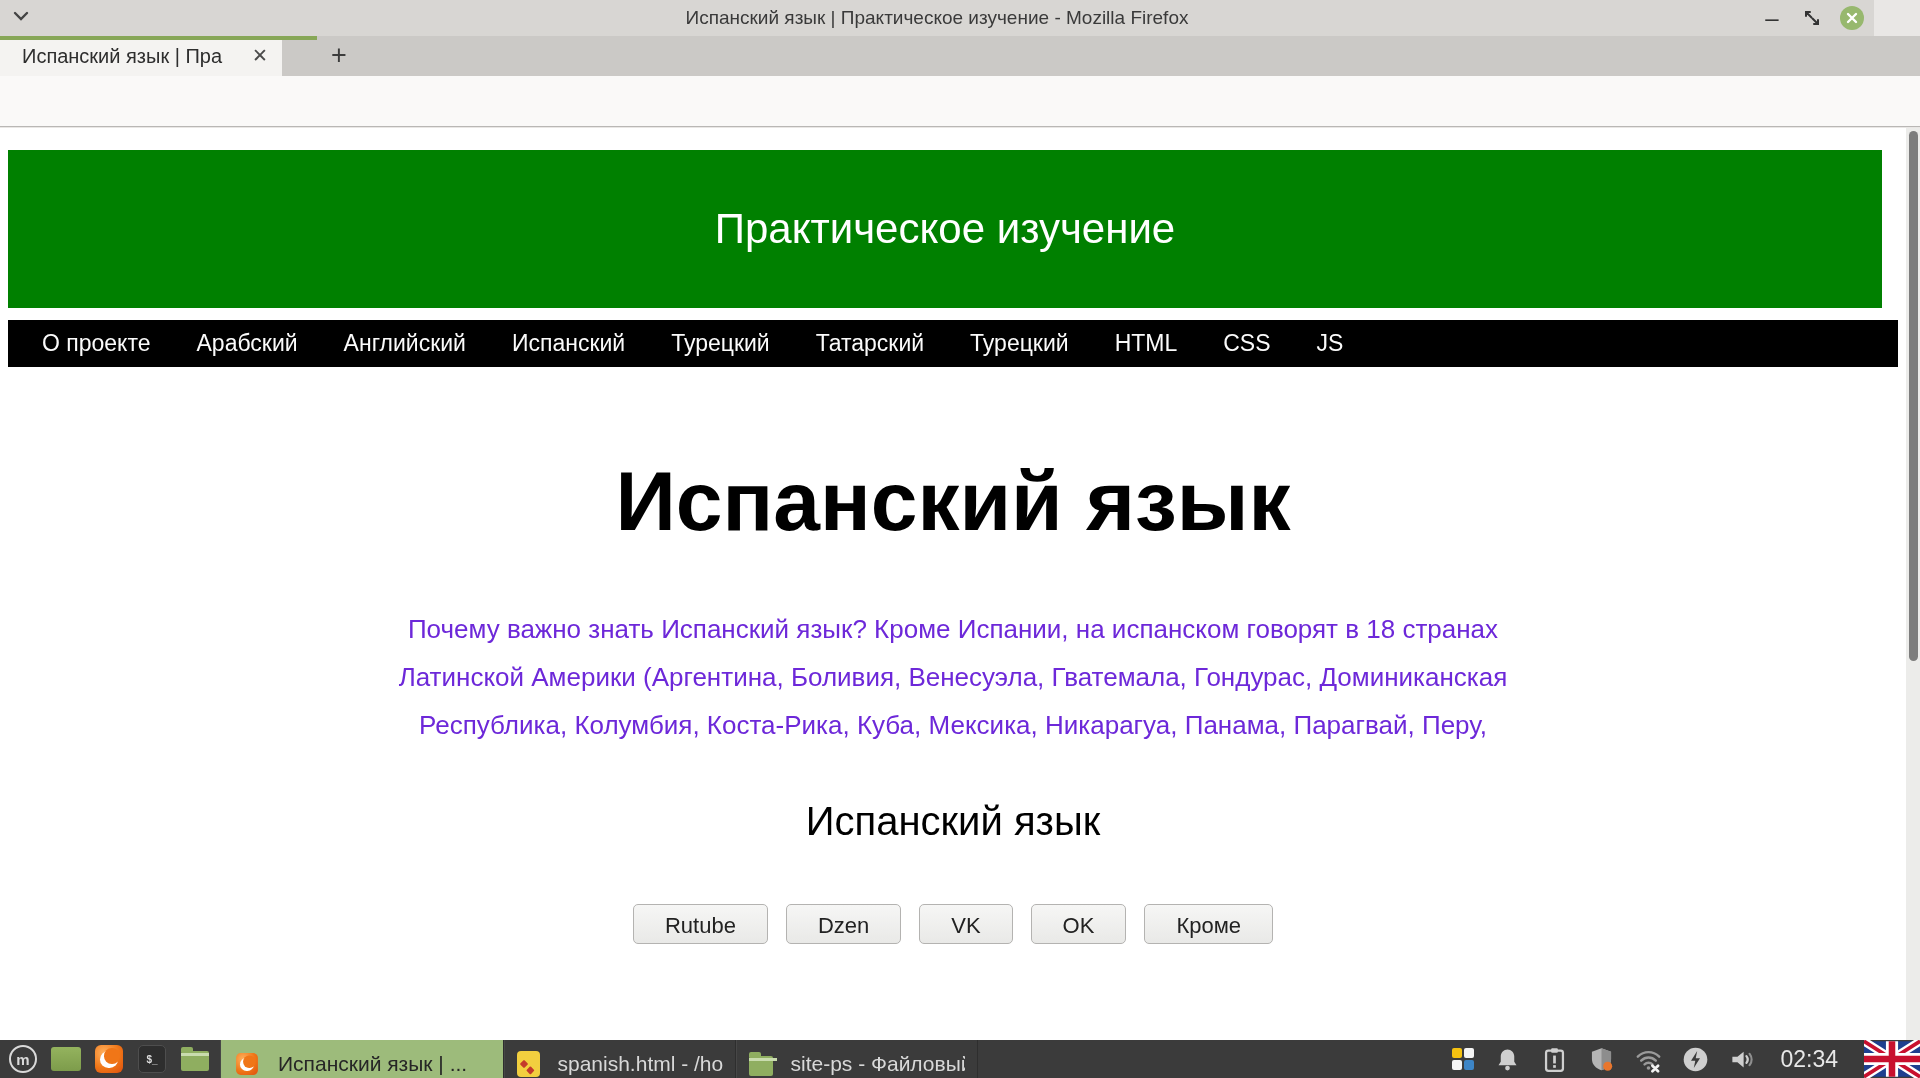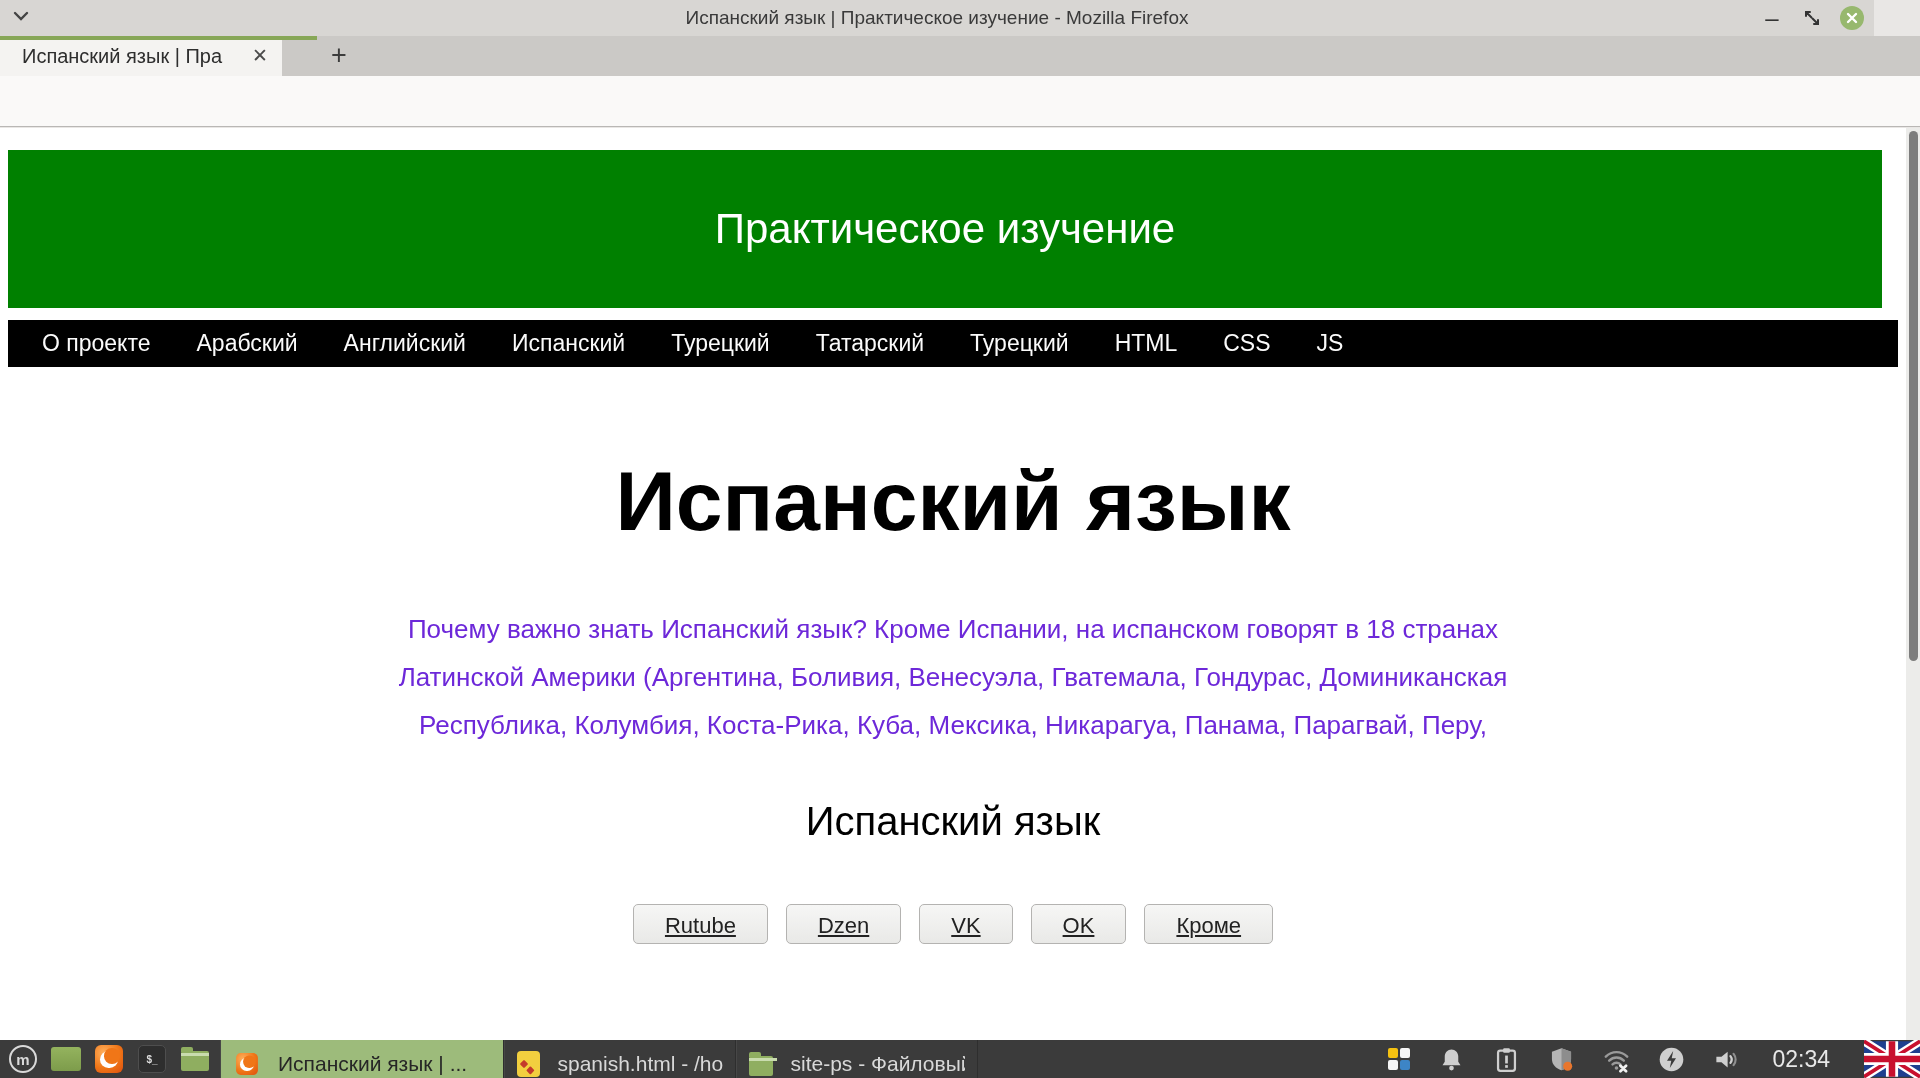--- a/index.html
+++ b/index.html
@@ -56,21 +56,21 @@
     display:flex; align-items:center; justify-content:center; }
   .banner-text { color:#fff; font-size:42px; }
   .site-nav { margin:12px 8px 0 8px; height:47px; background:#000; display:flex; align-items:center; gap:46px; padding-left:34px; }
   .nav-link { color:#fbfbfb; font-size:23px; font-weight:500; text-decoration:none; white-space:nowrap; cursor:pointer; }
   .page-h1 { margin-top:88px; text-align:center; font-size:84px; font-weight:bold; color:#000; line-height:1.1; }
   .page-par { margin-top:58px; text-align:center; }
   .par-line { font-size:26px; color:#6d28d9; line-height:48px; white-space:nowrap; }
   .page-h2 { margin-top:50px; text-align:center; font-size:40px; font-weight:normal; color:#000; }
   .btn-row { margin-top:60px; display:flex; justify-content:center; gap:18px; }
   .pbtn { height:40px; padding:8px 31px; font-family:"Liberation Sans",sans-serif; font-size:22px; color:#222;
-    background:linear-gradient(#f6f6f5,#e9e9e7); border:1px solid #b4b3b1; border-radius:5px;text-decoration:underline; }
+    background:linear-gradient(#f6f6f5,#e9e9e7); border:1px solid #b4b3b1; border-radius:5px; }
 
   
   .taskbar { position:absolute; left:0; bottom:0; width:1920px; height:38px; background:#3b3b3b;
     display:flex; align-items:center; }
   .launchers { display:flex; align-items:center; gap:13px; padding:0 10px 0 8px; }
   .litem { width:30px; height:30px; display:flex; align-items:center; justify-content:center; position:relative; }
   .mint-ring { width:28px; height:28px; border:2px solid #d9d9d9; border-radius:50%;
     display:flex; align-items:center; justify-content:center; color:#d9d9d9; font-size:15px; font-weight:bold; }
   .desk-ic { width:30px; height:24px; border-radius:3px; background:linear-gradient(#94b35e,#7d9c4b); }
   .ff-ic { width:28px; height:28px; border-radius:6px; background:radial-gradient(circle at 32% 28%, #ffb15e, #f07617 55%, #dd4f0e); position:relative; overflow:hidden; }
@@ -85,21 +85,21 @@
   .xed-ic { width:26px; height:26px; border-radius:4px; background:#f2cf3f; display:flex; align-items:center; justify-content:center; }
   .xed-dots { width:6px; height:6px; background:#c43a2b; border-radius:1px; box-shadow:9px 0 #c43a2b; transform:rotate(45deg); margin-right:9px; }
   .taskwins { display:flex; height:38px; }
   .task-btn { height:48px; display:flex; align-items:center; gap:17px; padding:0 12px;
     border-right:1px solid #2e2e2e; border-left:1px solid #474747; max-width:300px; }
   .task-btn .tlabel { font-size:21px; color:#d8d8d8; white-space:nowrap; overflow:hidden; }
   .task-active { background:#9dbb7b; }
   .task-active .tlabel { color:#262626; }
   .tb1 { width:284px; } .tb2 { width:232px; } .tb3 { width:242px; }
   .tspacer { flex:1; }
-  .tray { display:flex; align-items:center; gap:28px; padding-right:0; }
+  .tray { display:flex; align-items:center; gap:20px; padding-right:0; }
   .ticon { width:27px; height:27px; }
   .sq-grid { width:22px; height:22px; display:grid; grid-template-columns:10px 10px; grid-template-rows:10px 10px; gap:2px; }
   .sq-grid i { border-radius:2px; }
   .sq1 { background:#f5c211; } .sq2 { background:#f5f5f5; } .sq3 { background:#f5f5f5; } .sq4 { background:#3d85c6; }
   .clock { font-size:23px; color:#e8e8e8; margin:0 6px 0 4px; }
   .flag { width:56px; height:38px; }
 </style>
 </head>
 <body>
 

